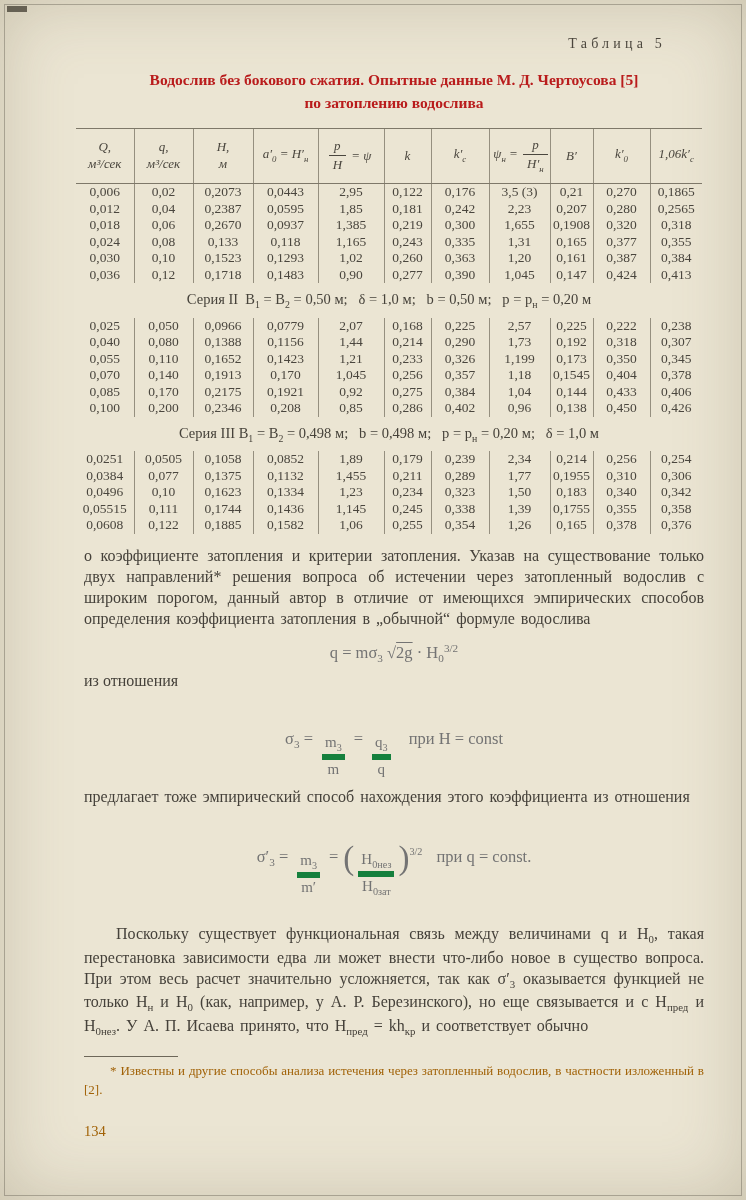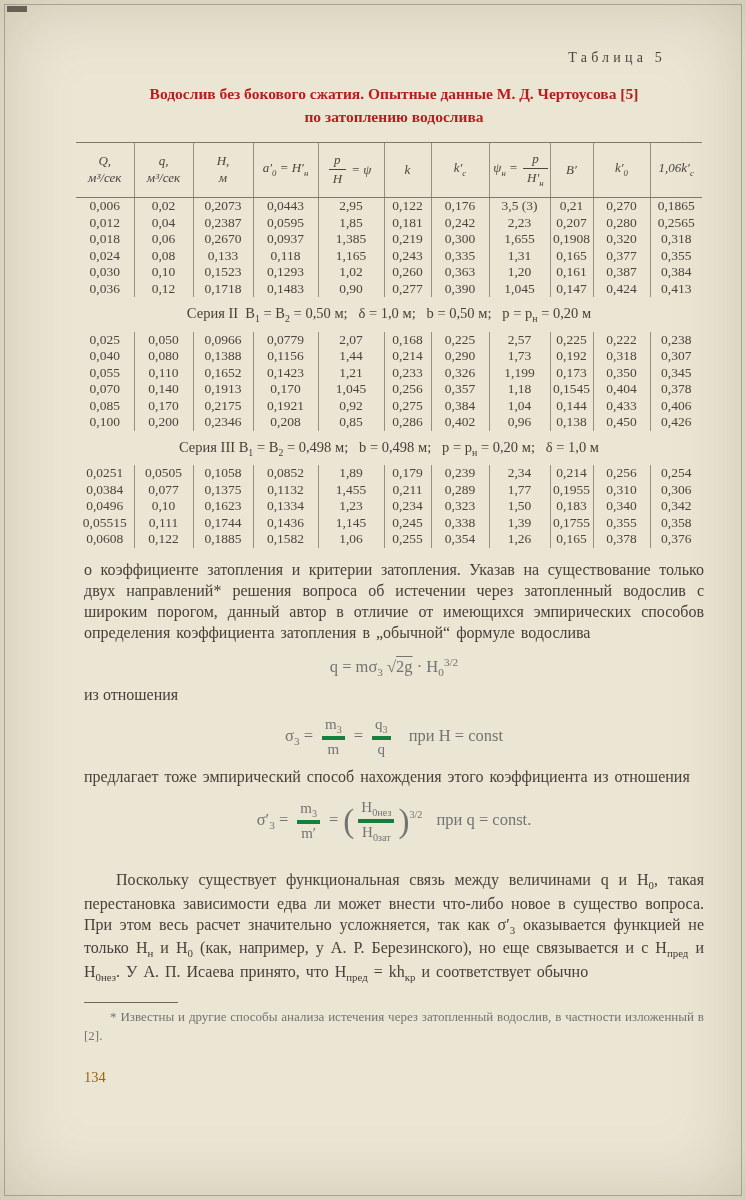--- a/index.html
+++ b/index.html
@@ -4,21 +4,21 @@
 <style>
   html,body{margin:0;padding:0;background:#cfc9b6;}
   .page{
     position:relative;width:746px;height:1200px;margin:0 auto;
     background:#ebe5d3;box-sizing:border-box;overflow:hidden;
     font-family:"Liberation Serif","DejaVu Serif",serif;color:#45413a;
     box-shadow:inset 0 0 70px rgba(115,105,75,.28);
   }
   .frame{position:absolute;inset:4px;border:1px solid #7e7869;pointer-events:none;opacity:.55;}
   .corner-mark{position:absolute;left:7px;top:6px;width:20px;height:6px;background:#4a453a;opacity:.8;}
-  .content{position:absolute;left:84px;top:50px;width:620px;}
+  .content{position:absolute;left:84px;top:36px;width:620px;}
   .tab-label{text-align:right;font-size:14px;letter-spacing:.30em;margin-right:38px;color:#4a453c;}
   .title{margin-top:16px;text-align:center;font-weight:bold;font-size:15.5px;line-height:1.5;color:#b91c1c;}
   table{border-collapse:collapse;margin-top:13px;margin-left:-8px;width:626px;table-layout:fixed;}
   thead th{
     font-weight:normal;font-style:italic;font-size:13px;line-height:1.3;
     border-top:1px solid #7e7869;border-bottom:1px solid #7e7869;
     border-left:1px solid #958f7f;padding:8px 1px;vertical-align:middle;text-align:center;color:#4a463e;
   }
   thead th:first-child{border-left:none;}
   tbody td{
@@ -34,27 +34,27 @@
   sub{font-size:68%;} sup{font-size:68%;}
   .para{font-size:16px;line-height:1.32;text-align:justify;word-spacing:2px;margin:0;}
   .para1{margin-top:11px;}
   .para2{margin-top:8px;}
   .para3{margin-top:26px;text-indent:32px;}
   .interlude{font-size:16px;margin:6px 0 2px 0;}
   .formula-line{text-align:center;font-size:16.5px;margin:12px 0 8px 0;color:#737373;}
   .formula-line .fpart{margin:0 5px;}
   .formula-line .tail{margin-left:14px;text-align:right;}
   .frac{display:inline-block;vertical-align:middle;text-align:center;font-size:15px;margin:0 4px;}
-  .frac .num{display:block;border-bottom:4px solid #15803d;padding:0 3px 1px;}
+  .frac .num{display:block;border-bottom:6px solid #15803d;padding:0 3px 1px;margin-top:32px;}
   .frac .den{display:block;padding:1px 3px 0;}
   .paren{font-size:200%;font-weight:300;vertical-align:middle;line-height:0;}
   .fexp{font-size:62%;vertical-align:super;}
   .ov{text-decoration:overline;}
   .footnote-sep{width:94px;border-top:1px solid #6d6759;margin-top:18px;}
-  .footnote{font-size:13px;line-height:1.4;text-align:justify;margin-top:5px;color:#737373;}
+  .footnote{font-size:13px;line-height:1.4;text-align:justify;margin-top:5px;color:#a16207;}
   .footnote .fn-indent{display:inline-block;width:26px;}
   .page-number{font-size:14.5px;margin-top:24px;color:#a16207;}
 </style>
 </head>
 <body>
 
 <div class="page">
   <div class="frame"></div>
   <div class="corner-mark"></div>
 

